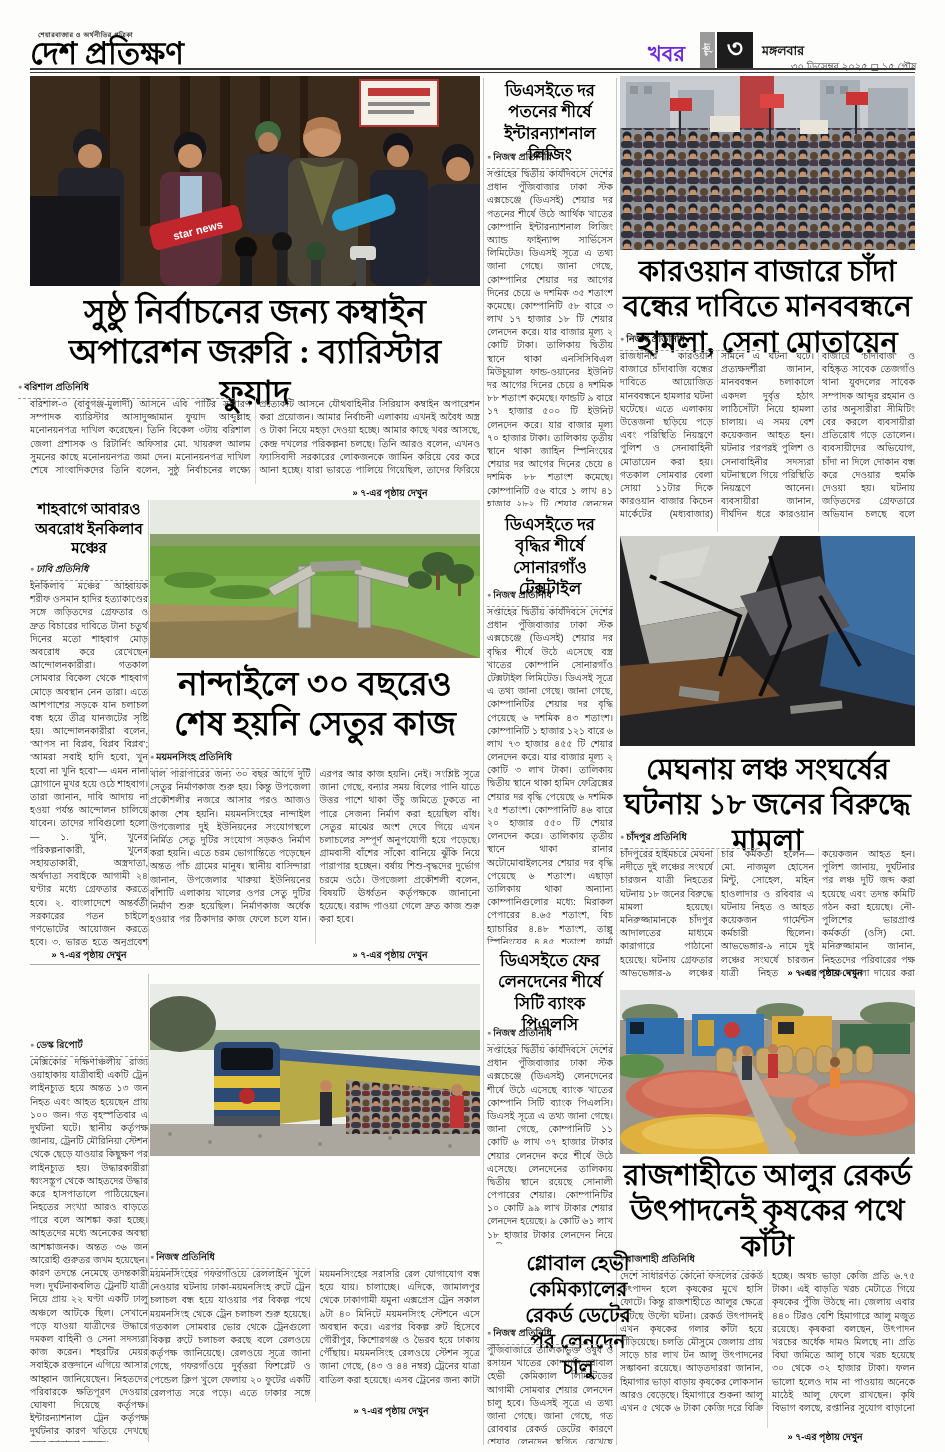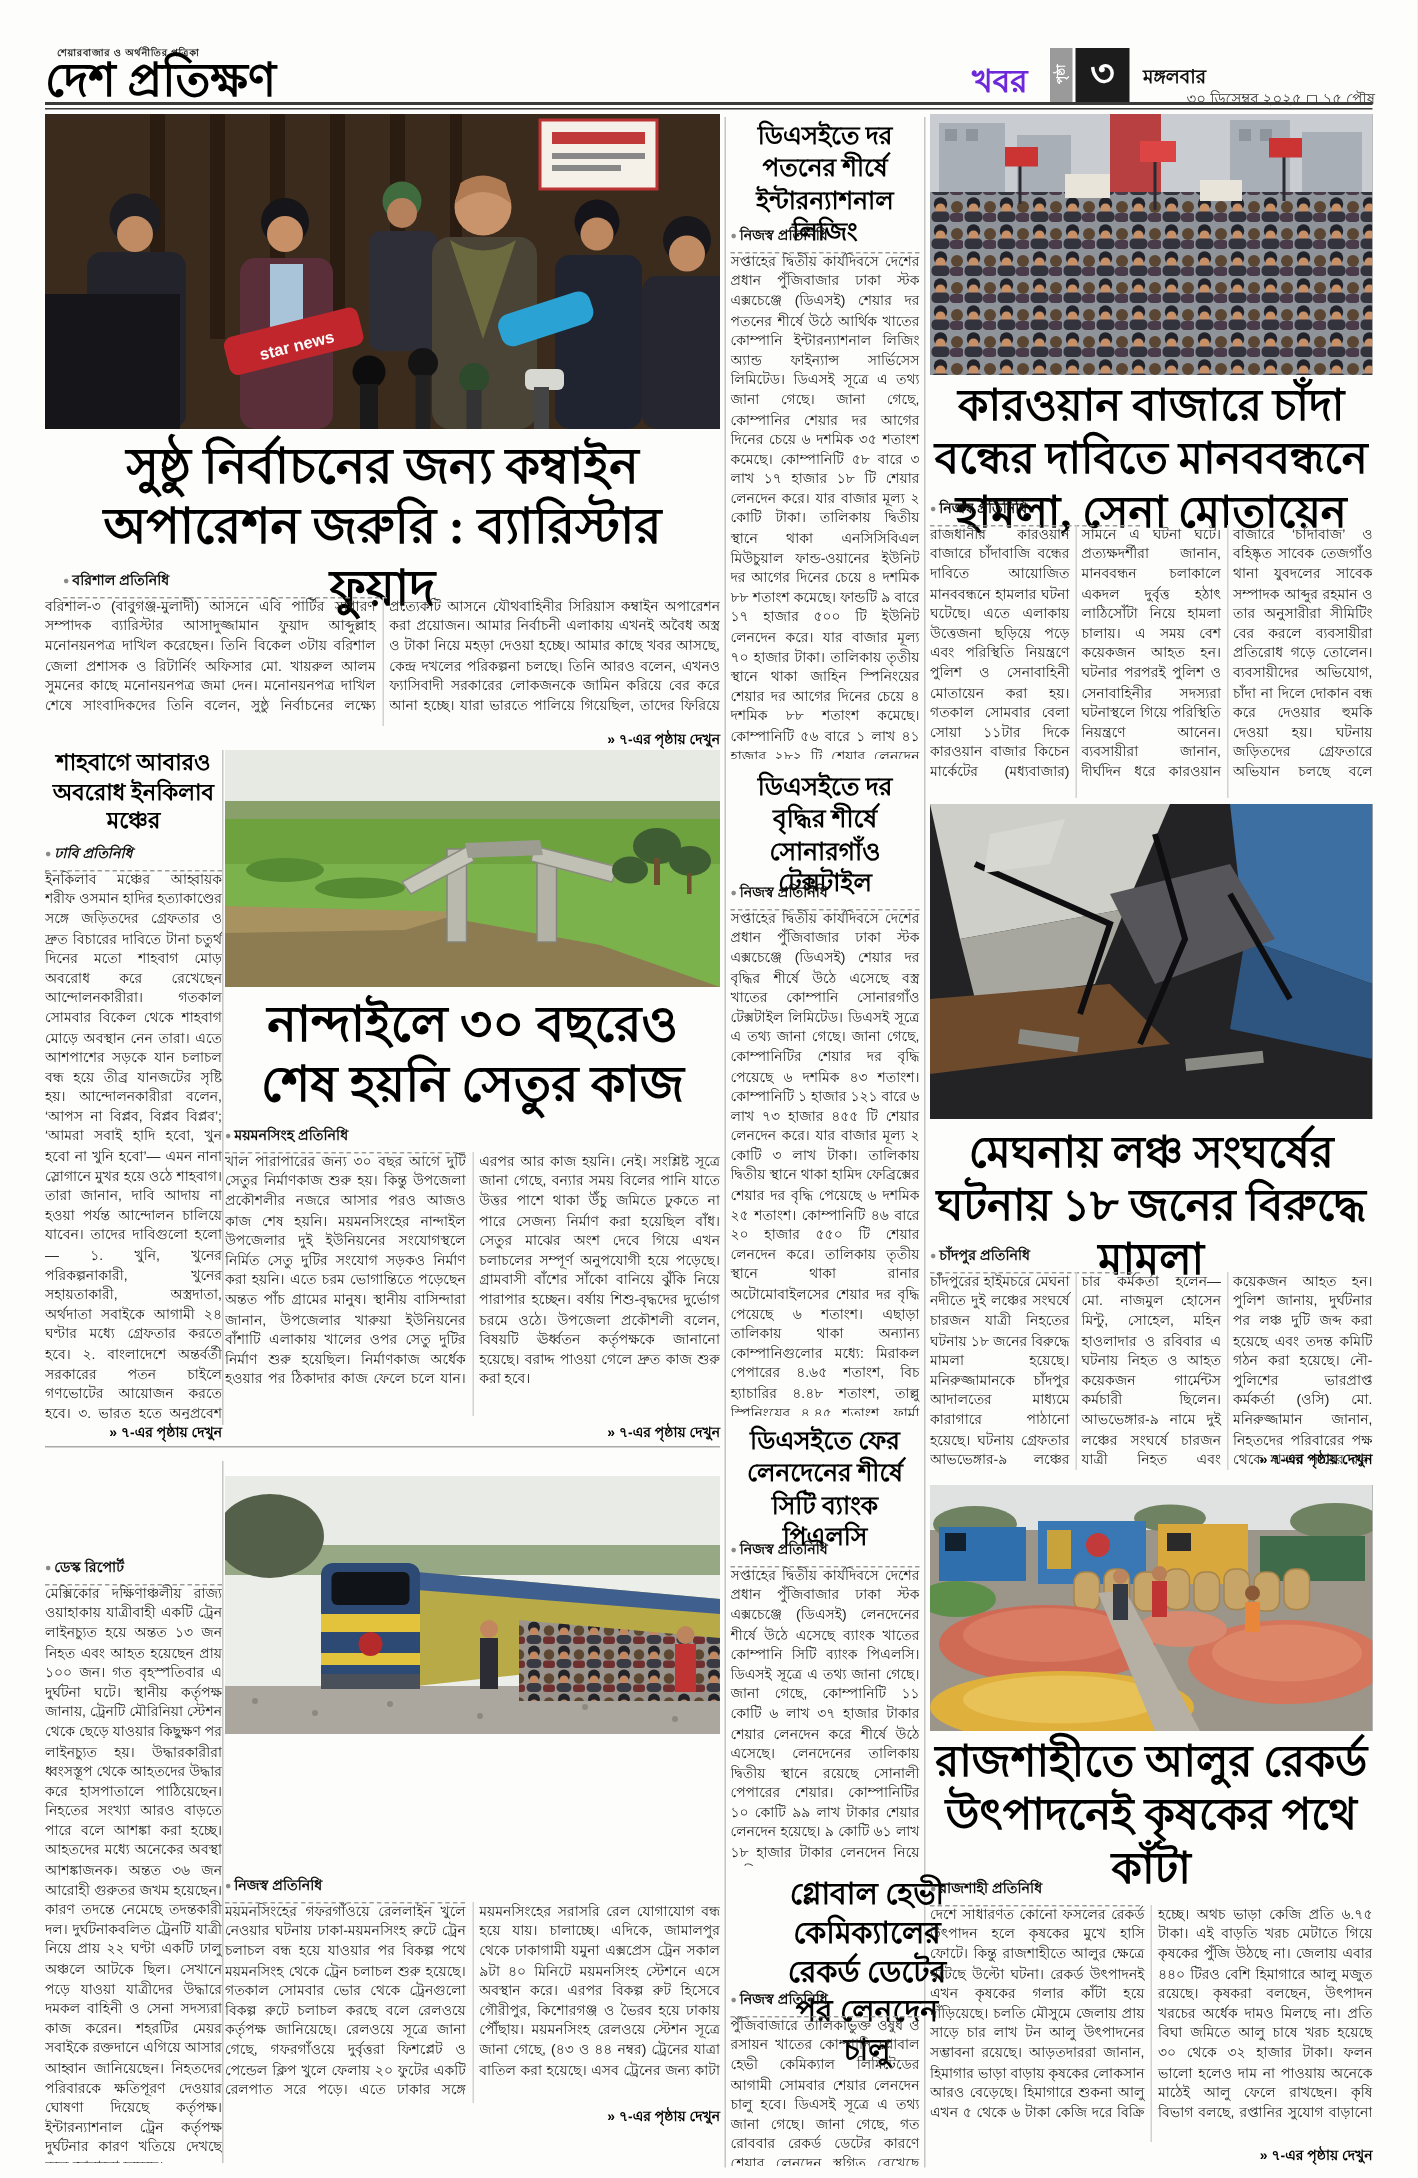--- a/index.html
+++ b/index.html
@@ -23,21 +23,21 @@
   .headline{font-family:"Liberation Serif","DejaVu Serif",serif;font-weight:800;color:#000;
         text-align:center;line-height:1.22;letter-spacing:0;}
   .hl-xl{font-size:33px;}
   .hl-lg{font-size:29px;}
   .hl-md{font-size:15px;line-height:1.3;}
   .byline{font-size:9.5px;font-weight:bold;color:#111;padding-bottom:3px;border-bottom:1px dashed #999;}
   .byline::before{content:"● ";color:#8a8a8a;font-size:7px;vertical-align:1.5px;}
   .body-text{font-size:9.3px;line-height:1.42;text-align:justify;color:#222;overflow:hidden;}
   .cols-2{column-count:2;column-gap:9px;column-rule:1px solid #d2d2ce;}
   .cols-3{column-count:3;column-gap:8px;column-rule:1px solid #d2d2ce;}
-  .more{font-size:9.3px;font-weight:bold;color:#000;text-align:right;}
+  .more{font-size:9.3px;font-weight:bold;color:#000;text-align:center;}
   .more::before{content:"» ";}
   .photo{overflow:hidden;background:#777;}
   .photo svg{display:block;}
 </style>
 </head>
 <body>
 
 <div class="page">
 
   <div class="abs tagline" style="left:38px;top:30px;">শেয়ারবাজার ও অর্থনীতির পত্রিকা</div>
@@ -304,21 +304,21 @@
           <circle cx="127" cy="61" r="5" fill="#bd855d"></circle>
          <rect x="148" y="64" width="10" height="24" fill="#c03434"></rect>
           <circle cx="153" cy="59" r="5" fill="#b97f58"></circle>
          <rect x="210" y="78" width="10" height="20" fill="#e8863a"></rect>
           <circle cx="215" cy="72" r="5" fill="#8a5a38"></circle>
         </g>
     </svg>
   </div>
 
   <div class="abs headline hl-xl" style="left:30px;top:292px;width:450px;">সুষ্ঠু নির্বাচনের জন্য কম্বাইন অপারেশন জরুরি : ব্যারিস্টার ফুয়াদ</div>
-  <div class="abs byline" style="left:42px;top:380px;width:216px;">বরিশাল প্রতিনিধি</div>
+  <div class="abs byline" style="left:18px;top:380px;width:216px;">বরিশাল প্রতিনিধি</div>
   <div class="abs body-text cols-2" style="left:30px;top:398px;width:450px;height:86px;">বরিশাল-৩ (বাবুগঞ্জ-মুলাদী) আসনে এবি পার্টির সাধারণ সম্পাদক ব্যারিস্টার আসাদুজ্জামান ফুয়াদ আব্দুল্লাহ মনোনয়নপত্র দাখিল করেছেন। তিনি বিকেল ৩টায় বরিশাল জেলা প্রশাসক ও রিটার্নিং অফিসার মো. খায়রুল আলম সুমনের কাছে মনোনয়নপত্র জমা দেন। মনোনয়নপত্র দাখিল শেষে সাংবাদিকদের তিনি বলেন, সুষ্ঠু নির্বাচনের লক্ষ্যে প্রত্যেকটি আসনে যৌথবাহিনীর সিরিয়াস কম্বাইন অপারেশন করা প্রয়োজন। আমার নির্বাচনী এলাকায় এখনই অবৈধ অস্ত্র ও টাকা নিয়ে মহড়া দেওয়া হচ্ছে। আমার কাছে খবর আসছে, কেন্দ্র দখলের পরিকল্পনা চলছে। তিনি আরও বলেন, এখনও ফ্যাসিবাদী সরকারের লোকজনকে জামিন করিয়ে বের করে আনা হচ্ছে। যারা ভারতে পালিয়ে গিয়েছিল, তাদের ফিরিয়ে আনা হয়েছে। বিভিন্ন মামলার আসামিদের নির্বাচন করার জন্য জেল থেকে বের করা হয়েছে। সর্বহারার ভয় দেখিয়ে ভোট নেওয়ার চেষ্টা চলছে। প্রতিহিংসার বৃদ্ধি, ঘুষ ও দুর্নীতি ঠেকাতে প্রশাসনকে এখনই কঠোর হতে হবে। আমরা চাই নির্বাচনের পরিবেশ যেন কোনোভাবেই নষ্ট না হয়। নির্বাচনী পরিবেশ তৈরির জন্য সেনাবাহিনীসহ আইনশৃঙ্খলা বাহিনীর টহল জোরদার করা জরুরি বলেও মন্তব্য করেন তিনি।</div>
   <div class="abs more" style="left:300px;top:486px;width:180px;">৭-এর পৃষ্ঠায় দেখুন</div>
 
   <div class="abs headline hl-md" style="left:30px;top:500px;width:118px;">শাহবাগে আবারও অবরোধ ইনকিলাব মঞ্চের</div>
   <div class="abs byline" style="left:30px;top:562px;width:118px;font-style:italic;">ঢাবি প্রতিনিধি</div>
   <div class="abs body-text" style="left:30px;top:580px;width:118px;height:366px;">ইনকিলাব মঞ্চের আহ্বায়ক শরীফ ওসমান হাদির হত্যাকাণ্ডের সঙ্গে জড়িতদের গ্রেফতার ও দ্রুত বিচারের দাবিতে টানা চতুর্থ দিনের মতো শাহবাগ মোড় অবরোধ করে রেখেছেন আন্দোলনকারীরা। গতকাল সোমবার বিকেল থেকে শাহবাগ মোড়ে অবস্থান নেন তারা। এতে আশপাশের সড়কে যান চলাচল বন্ধ হয়ে তীব্র যানজটের সৃষ্টি হয়। আন্দোলনকারীরা বলেন, ‘আপস না বিপ্লব, বিপ্লব বিপ্লব’; ‘আমরা সবাই হাদি হবো, খুন হবো না খুনি হবো’— এমন নানা স্লোগানে মুখর হয়ে ওঠে শাহবাগ। তারা জানান, দাবি আদায় না হওয়া পর্যন্ত আন্দোলন চালিয়ে যাবেন। তাদের দাবিগুলো হলো— ১. খুনি, খুনের পরিকল্পনাকারী, খুনের সহায়তাকারী, অস্ত্রদাতা, অর্থদাতা সবাইকে আগামী ২৪ ঘণ্টার মধ্যে গ্রেফতার করতে হবে। ২. বাংলাদেশে অন্তর্বর্তী সরকারের পতন চাইলে গণভোটের আয়োজন করতে হবে। ৩. ভারত হতে অনুপ্রবেশ বন্ধে সীমান্তে কঠোর নজরদারি বাড়াতে হবে। এসব দাবিতে আগামীকাল আদালত ঘেরাও কর্মসূচিরও ঘোষণা দেওয়া হয়।</div>
   <div class="abs more" style="left:30px;top:948px;width:118px;">৭-এর পৃষ্ঠায় দেখুন</div>
 
   <div class="abs headline hl-xl" style="left:150px;top:664px;width:330px;">নান্দাইলে ৩০ বছরেও শেষ হয়নি সেতুর কাজ</div>
   <div class="abs byline" style="left:150px;top:750px;width:160px;">ময়মনসিংহ প্রতিনিধি</div>

